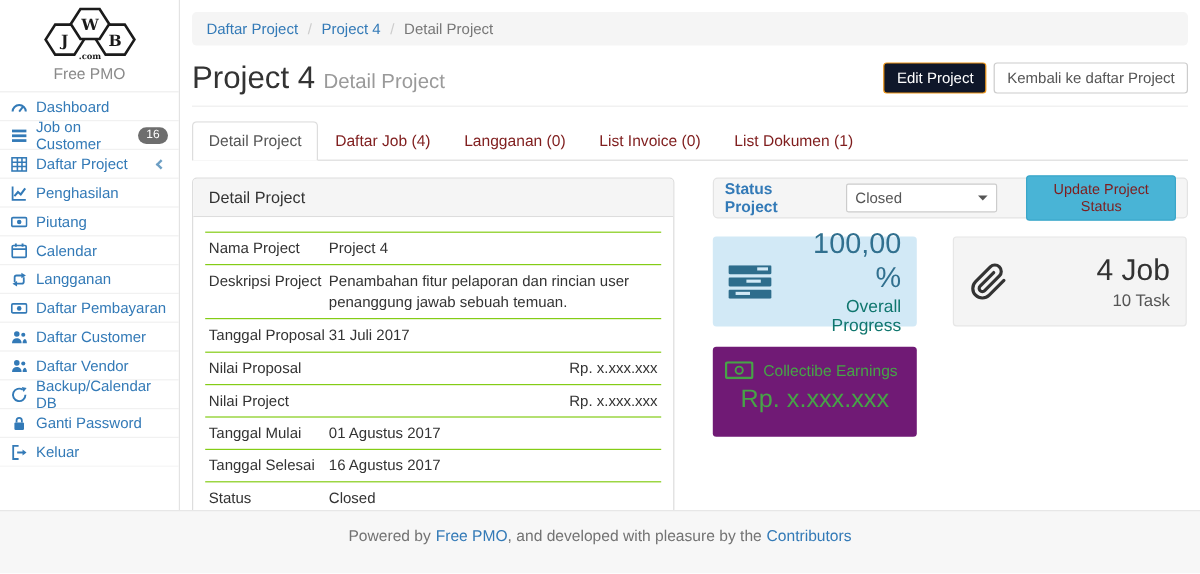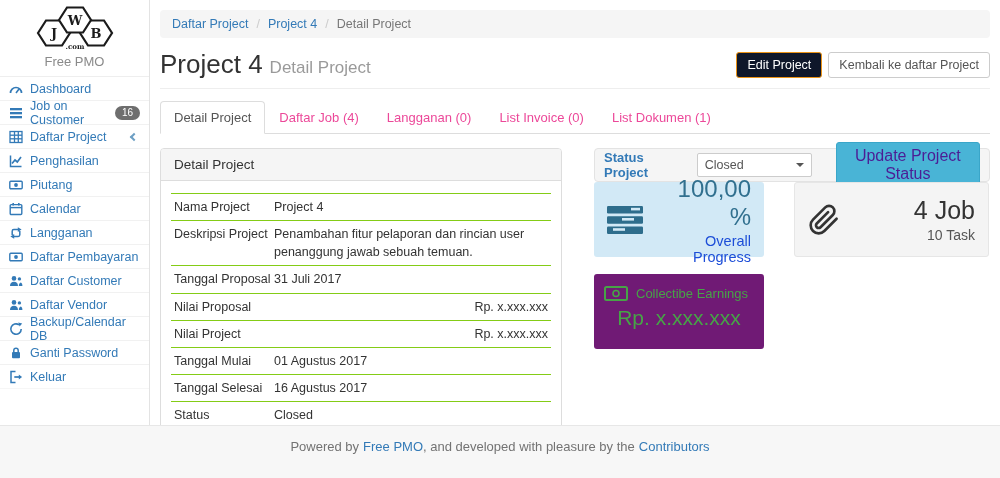--- a/index.html
+++ b/index.html
@@ -35,24 +35,24 @@
   .crumb + .crumb::before { content:"/"; color:#ccc; margin:0 8px; }
 
   .page-header { display:flex; justify-content:space-between; align-items:center; margin-top:11px;
                  padding-bottom:8px; border-bottom:1px solid #eee; }
   .h1 { font-size:26px; font-weight:500; color:#333; }
   .h1 small { font-size:17px; font-weight:400; color:#9a9a9a; margin-left:7px; }
   .hdr-buttons { display:flex; gap:6px; }
   .btn { display:inline-block; padding:5px 10px; font-size:12.5px; border-radius:3px; border:1px solid #ccc;
          background:#fff; color:#555; cursor:pointer; font-family:inherit; }
   .btn-warning { background:#0f172a; border-color:#eb9316; color:#fff; }
-  .btn-info { background:#49b4d6; border-color:#3aa6c9; color:#4c1d95; font-size:16px; padding:4px 10px; }
+  .btn-info { background:#49b4d6; border-color:#3aa6c9; color:#7f1d1d; font-size:12px; padding:4px 10px; }
 
   .tabs { display:flex; margin-top:12px; border-bottom:1px solid #ddd; font-size:13px; }
-  .tab { padding:8px 13px; color:#ec4899; text-decoration:none; border:1px solid transparent;
+  .tab { padding:8px 13px; color:#7f1d1d; text-decoration:none; border:1px solid transparent;
          border-radius:4px 4px 0 0; margin-bottom:-1px; cursor:pointer; }
   .tab-active { color:#555; background:#fff; border-color:#ddd; border-bottom-color:#fff; }
 
   .content-row { display:flex; gap:32px; margin-top:14px; align-items:flex-start; }
 
   
   .panel { width:402px; border:1px solid #ddd; border-radius:4px; }
   .panel-heading { background:#f5f5f5; padding:8px 13px; font-size:13.5px; color:#333;
                    border-bottom:1px solid #ddd; border-radius:3px 3px 0 0; }
   .panel-body { padding:12px 10px 8px; }
@@ -65,26 +65,26 @@
   
   .right-col { flex:1; }
   .status-well { background:#f5f5f5; border:1px solid #e3e3e3; border-radius:4px; height:34px;
                  padding:0 9px; display:flex; align-items:center; gap:24px; }
   .status-label { font-weight:bold; color:#337ab7; font-size:13px; }
   .select-box { width:142px; height:24px; background:#fff; border:1px solid #ccc; border-radius:2px;
                 display:flex; align-items:center; justify-content:space-between; padding:0 7px;
                 font-size:12.5px; color:#555; cursor:pointer; }
   .caret { width:0; height:0; border-top:4px solid #555; border-left:4px solid transparent; border-right:4px solid transparent; }
 
-  .cards-row { display:flex; gap:30px; }
+  .cards-row { display:flex; gap:30px; margin-top:15px; }
   .card { height:75px; border-radius:3px; padding:10px 13px; display:flex; align-items:center; }
   .card-progress { width:170px; background:#d2e9f6; color:#31708f; gap:8px; }
   .card-progress .txt { flex:1; text-align:right; }
   .card-progress .big { font-size:24px; }
-  .card-progress .cap { font-size:14.5px; margin-top:2px; color:#1d4ed8; }
+  .card-progress .cap { font-size:14.5px; margin-top:2px; color:#0f766e; }
   .card-jobs { width:195px; background:#f4f4f4; border:1px solid #e6e6e6; color:#333; gap:10px; }
   .card-jobs .txt { flex:1; text-align:right; }
   .card-jobs .big { font-size:25px; }
   .card-jobs .cap { font-size:14px; margin-top:2px; color:#555; }
   .card-earnings { width:170px; height:75px; background:#701a75; color:#47a347; border-radius:3px;
                    margin-top:17px; padding:12px 10px; display:block; }
   .earn-top { display:flex; align-items:center; gap:8px; font-size:13px; }
   .earn-val { font-size:21px; text-align:center; margin-top:5px; }
 
   svg { display:block; }

